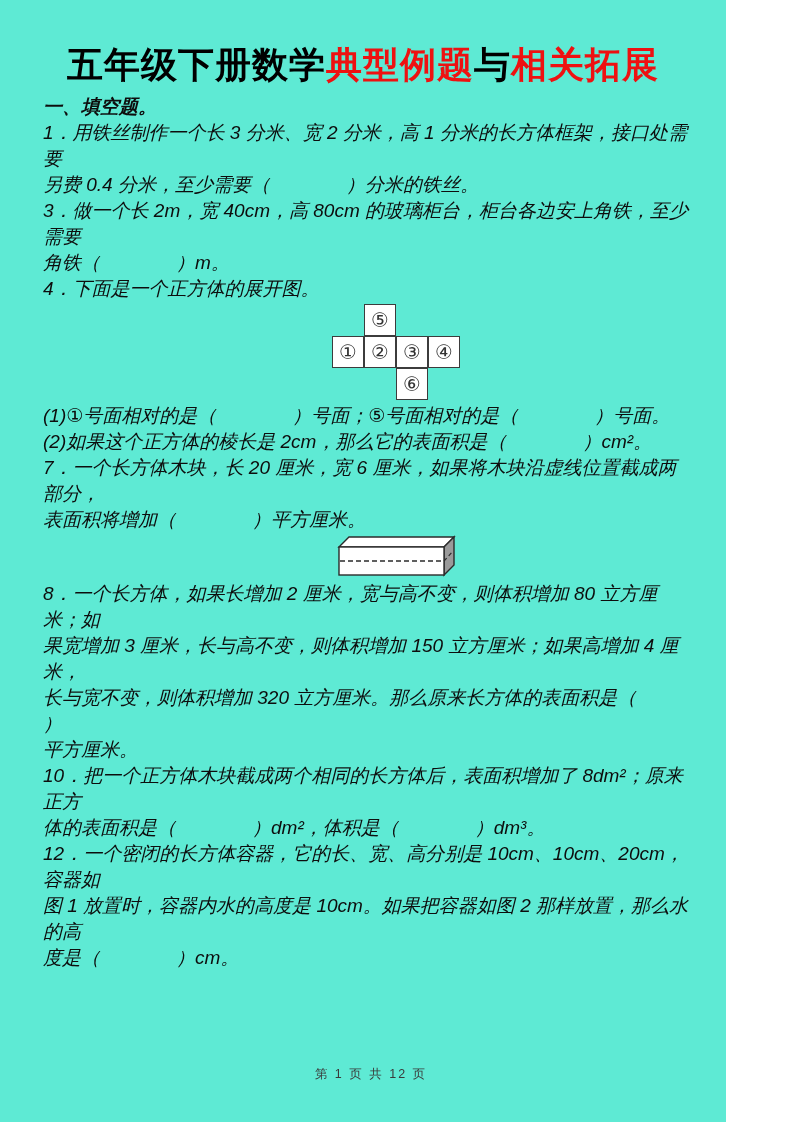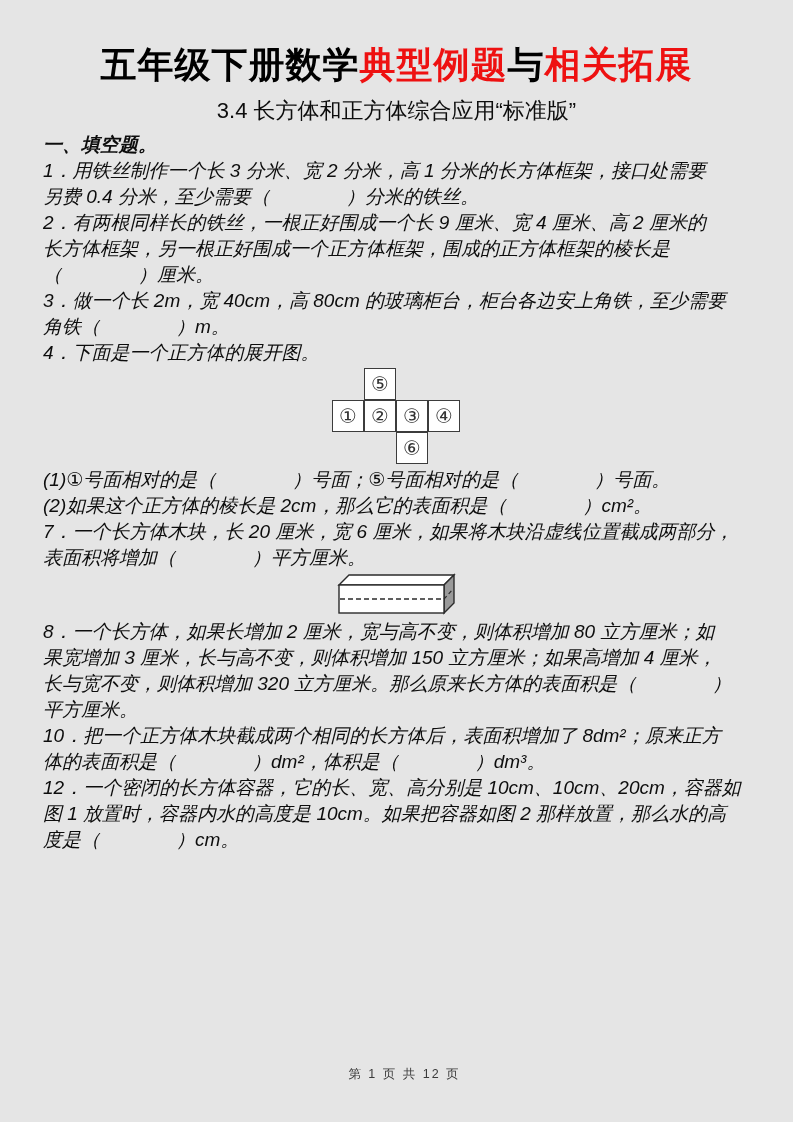--- a/index.html
+++ b/index.html
@@ -1,19 +1,19 @@
 <!DOCTYPE html>
 <html lang="zh"><head>
 <meta charset="utf-8">
 <style>
   html,body{margin:0;padding:0;background:#ffffff;}
   .page{
     position:relative;
-    width:793px;height:1122px;
-    background:#e5e5e5;
+    width:726px;height:1122px;
+    background:#5eead4;
     overflow:hidden;
     font-family:"Liberation Sans","DejaVu Sans",sans-serif;
     color:#0d0d0d;
   }
   .title{
     margin:44px 0 0 0;
     text-align:center;
     font-size:36px;
     font-weight:700;
     letter-spacing:1px;
@@ -78,31 +78,27 @@
     letter-spacing:2px;
   }
 </style>
 </head>
 <body>
 
 <div class="page">
 
   <h1 class="title"><span style="color: rgb(0, 0, 0);">五年级下册数学</span><span style="color: rgb(238, 17, 17);">典型例题</span><span style="color: rgb(0, 0, 0);">与</span><span style="color: rgb(238, 17, 17);">相关拓展</span></h1>
 
-  <h2 class="subtitle">3.4 长方体和正方体综合应用“标准版”</h2>
 
   <div class="content">
 
     <div class="section-heading">一、填空题。</div>
 
     <p class="q">1．用铁丝制作一个长 3 分米、宽 2 分米，高 1 分米的长方体框架，接口处需要
 另费 0.4 分米，至少需要（　　　　）分米的铁丝。</p>
-    <p class="q">2．有两根同样长的铁丝，一根正好围成一个长 9 厘米、宽 4 厘米、高 2 厘米的
-长方体框架，另一根正好围成一个正方体框架，围成的正方体框架的棱长是
-（　　　　）厘米。</p>
     <p class="q">3．做一个长 2m，宽 40cm，高 80cm 的玻璃柜台，柜台各边安上角铁，至少需要
 角铁（　　　　）m。</p>
     <p class="q">4．下面是一个正方体的展开图。</p>
 
     <div class="net">
       <div class="net-cell r0 c1">⑤</div>
       <div class="net-cell r1 c0">①</div>
       <div class="net-cell r1 c1">②</div>
       <div class="net-cell r1 c2">③</div>
       <div class="net-cell r1 c3">④</div>

